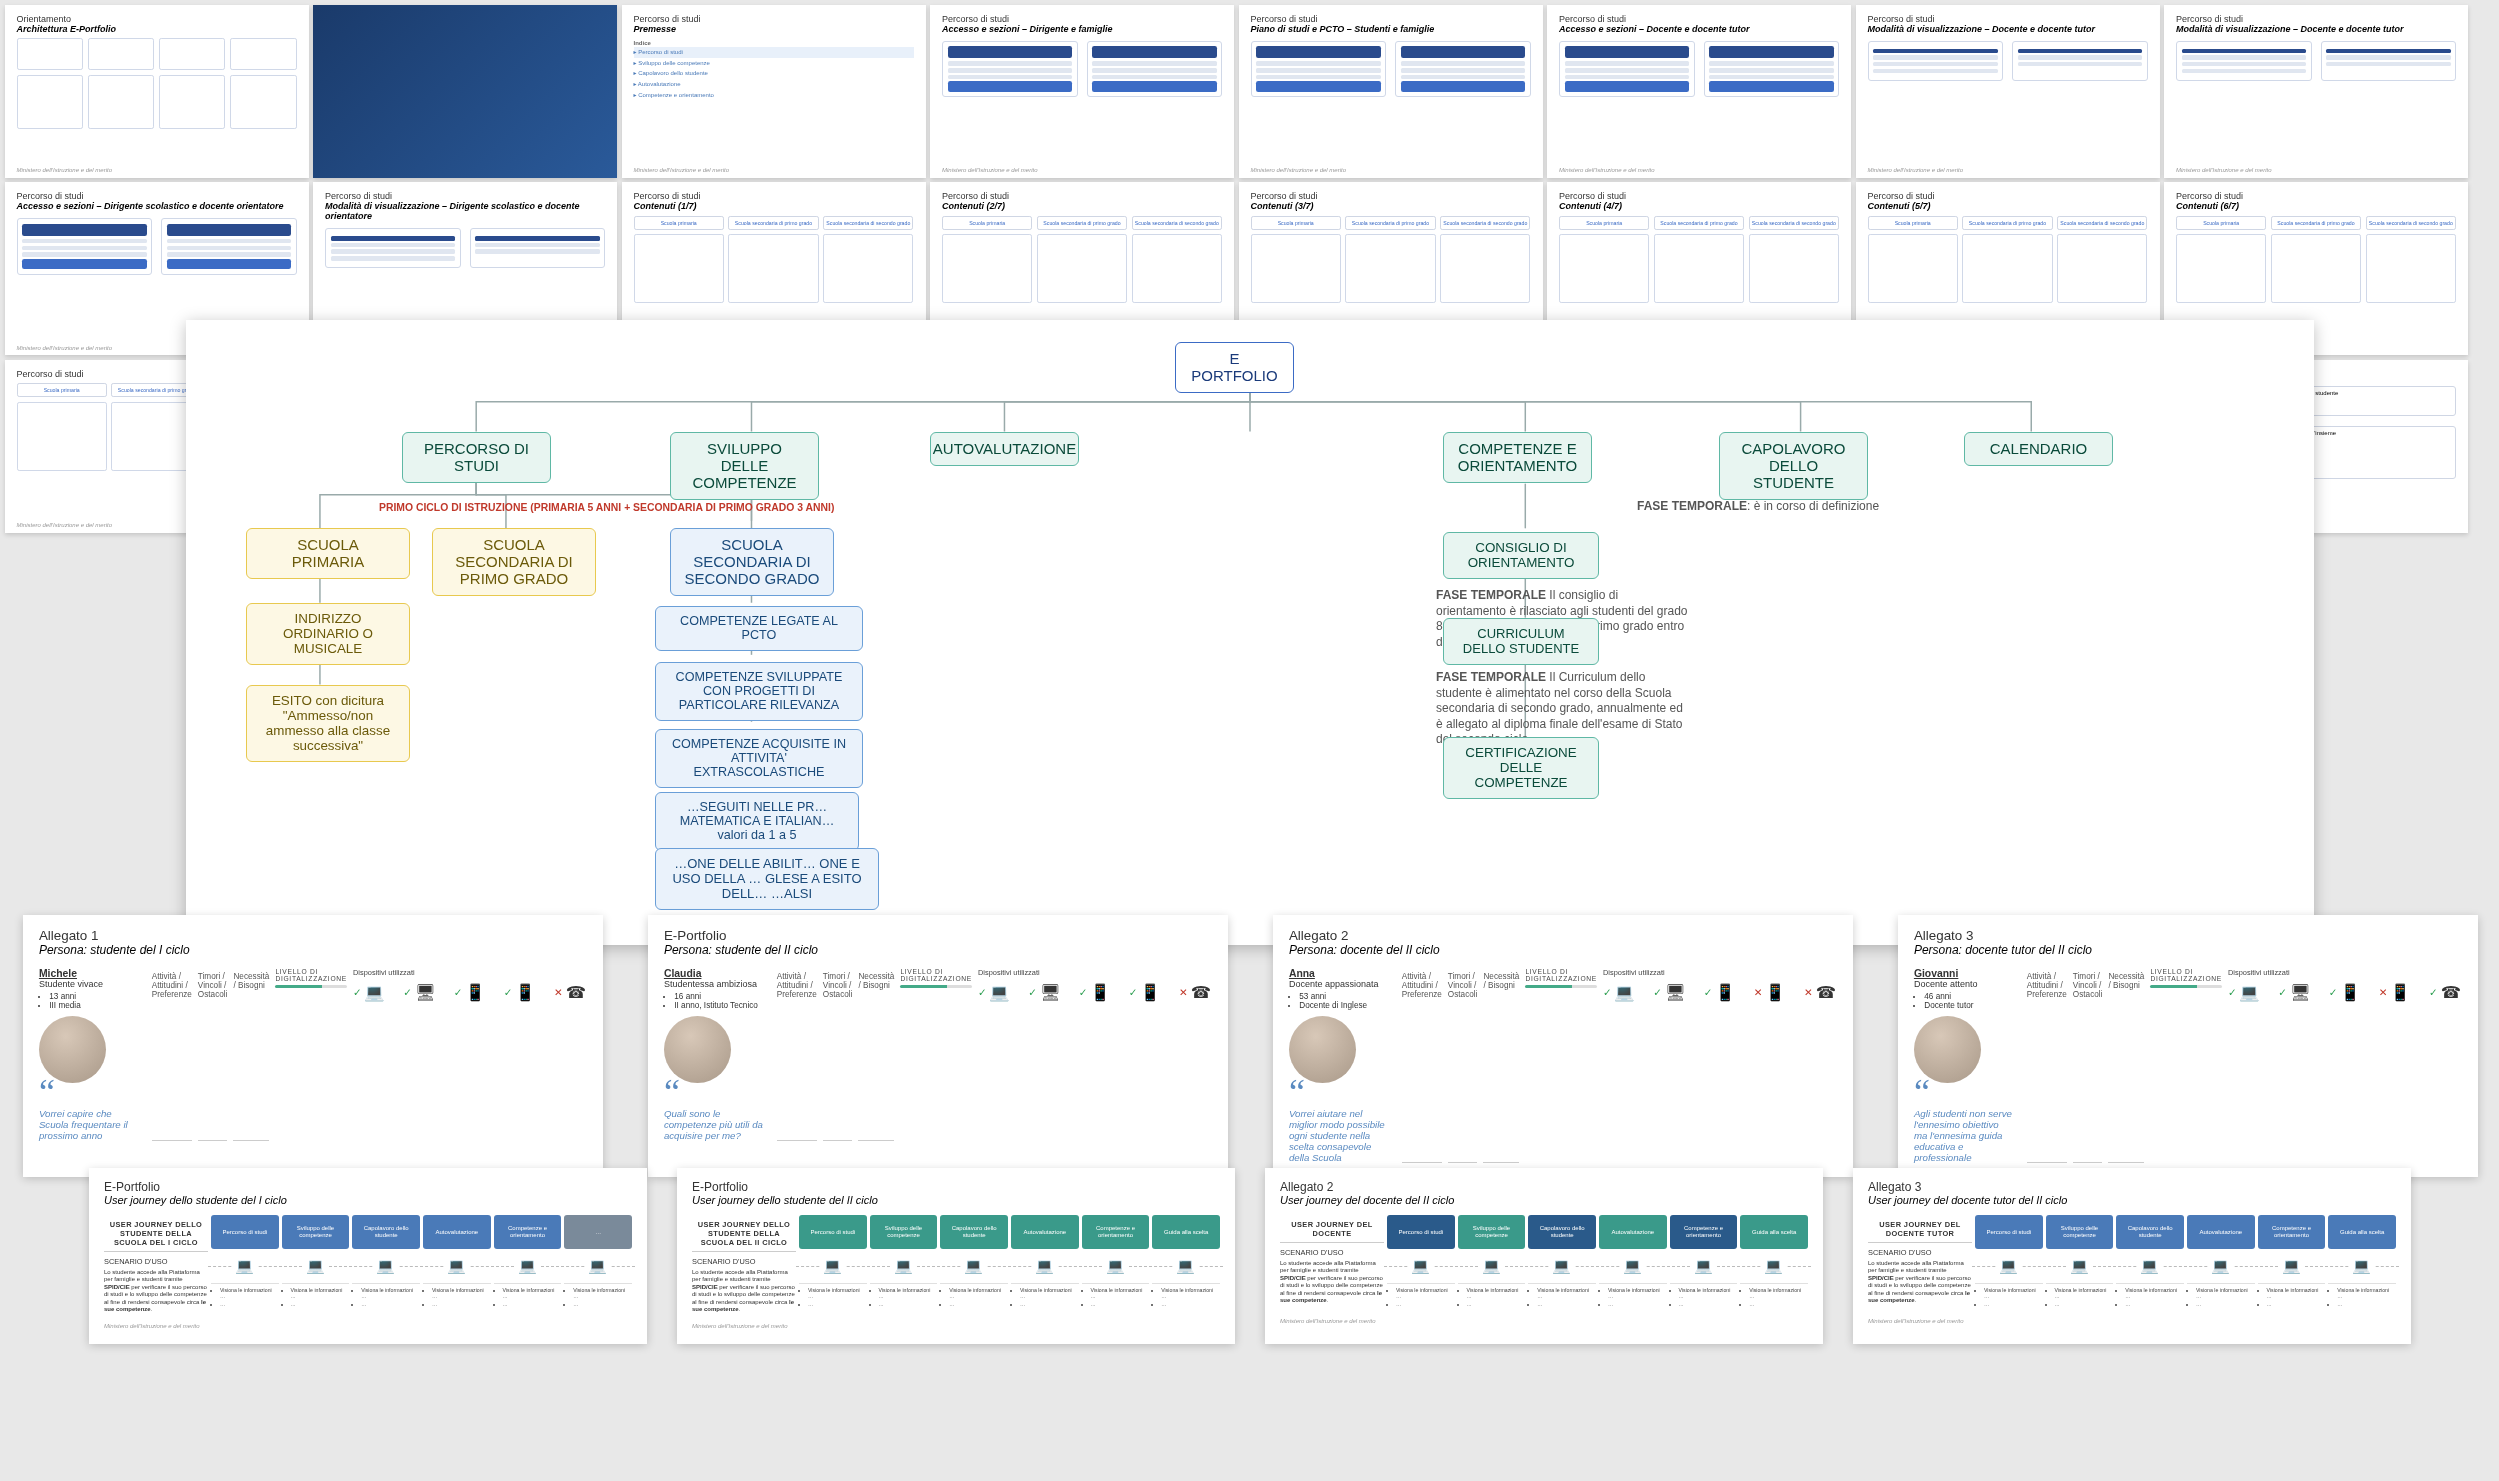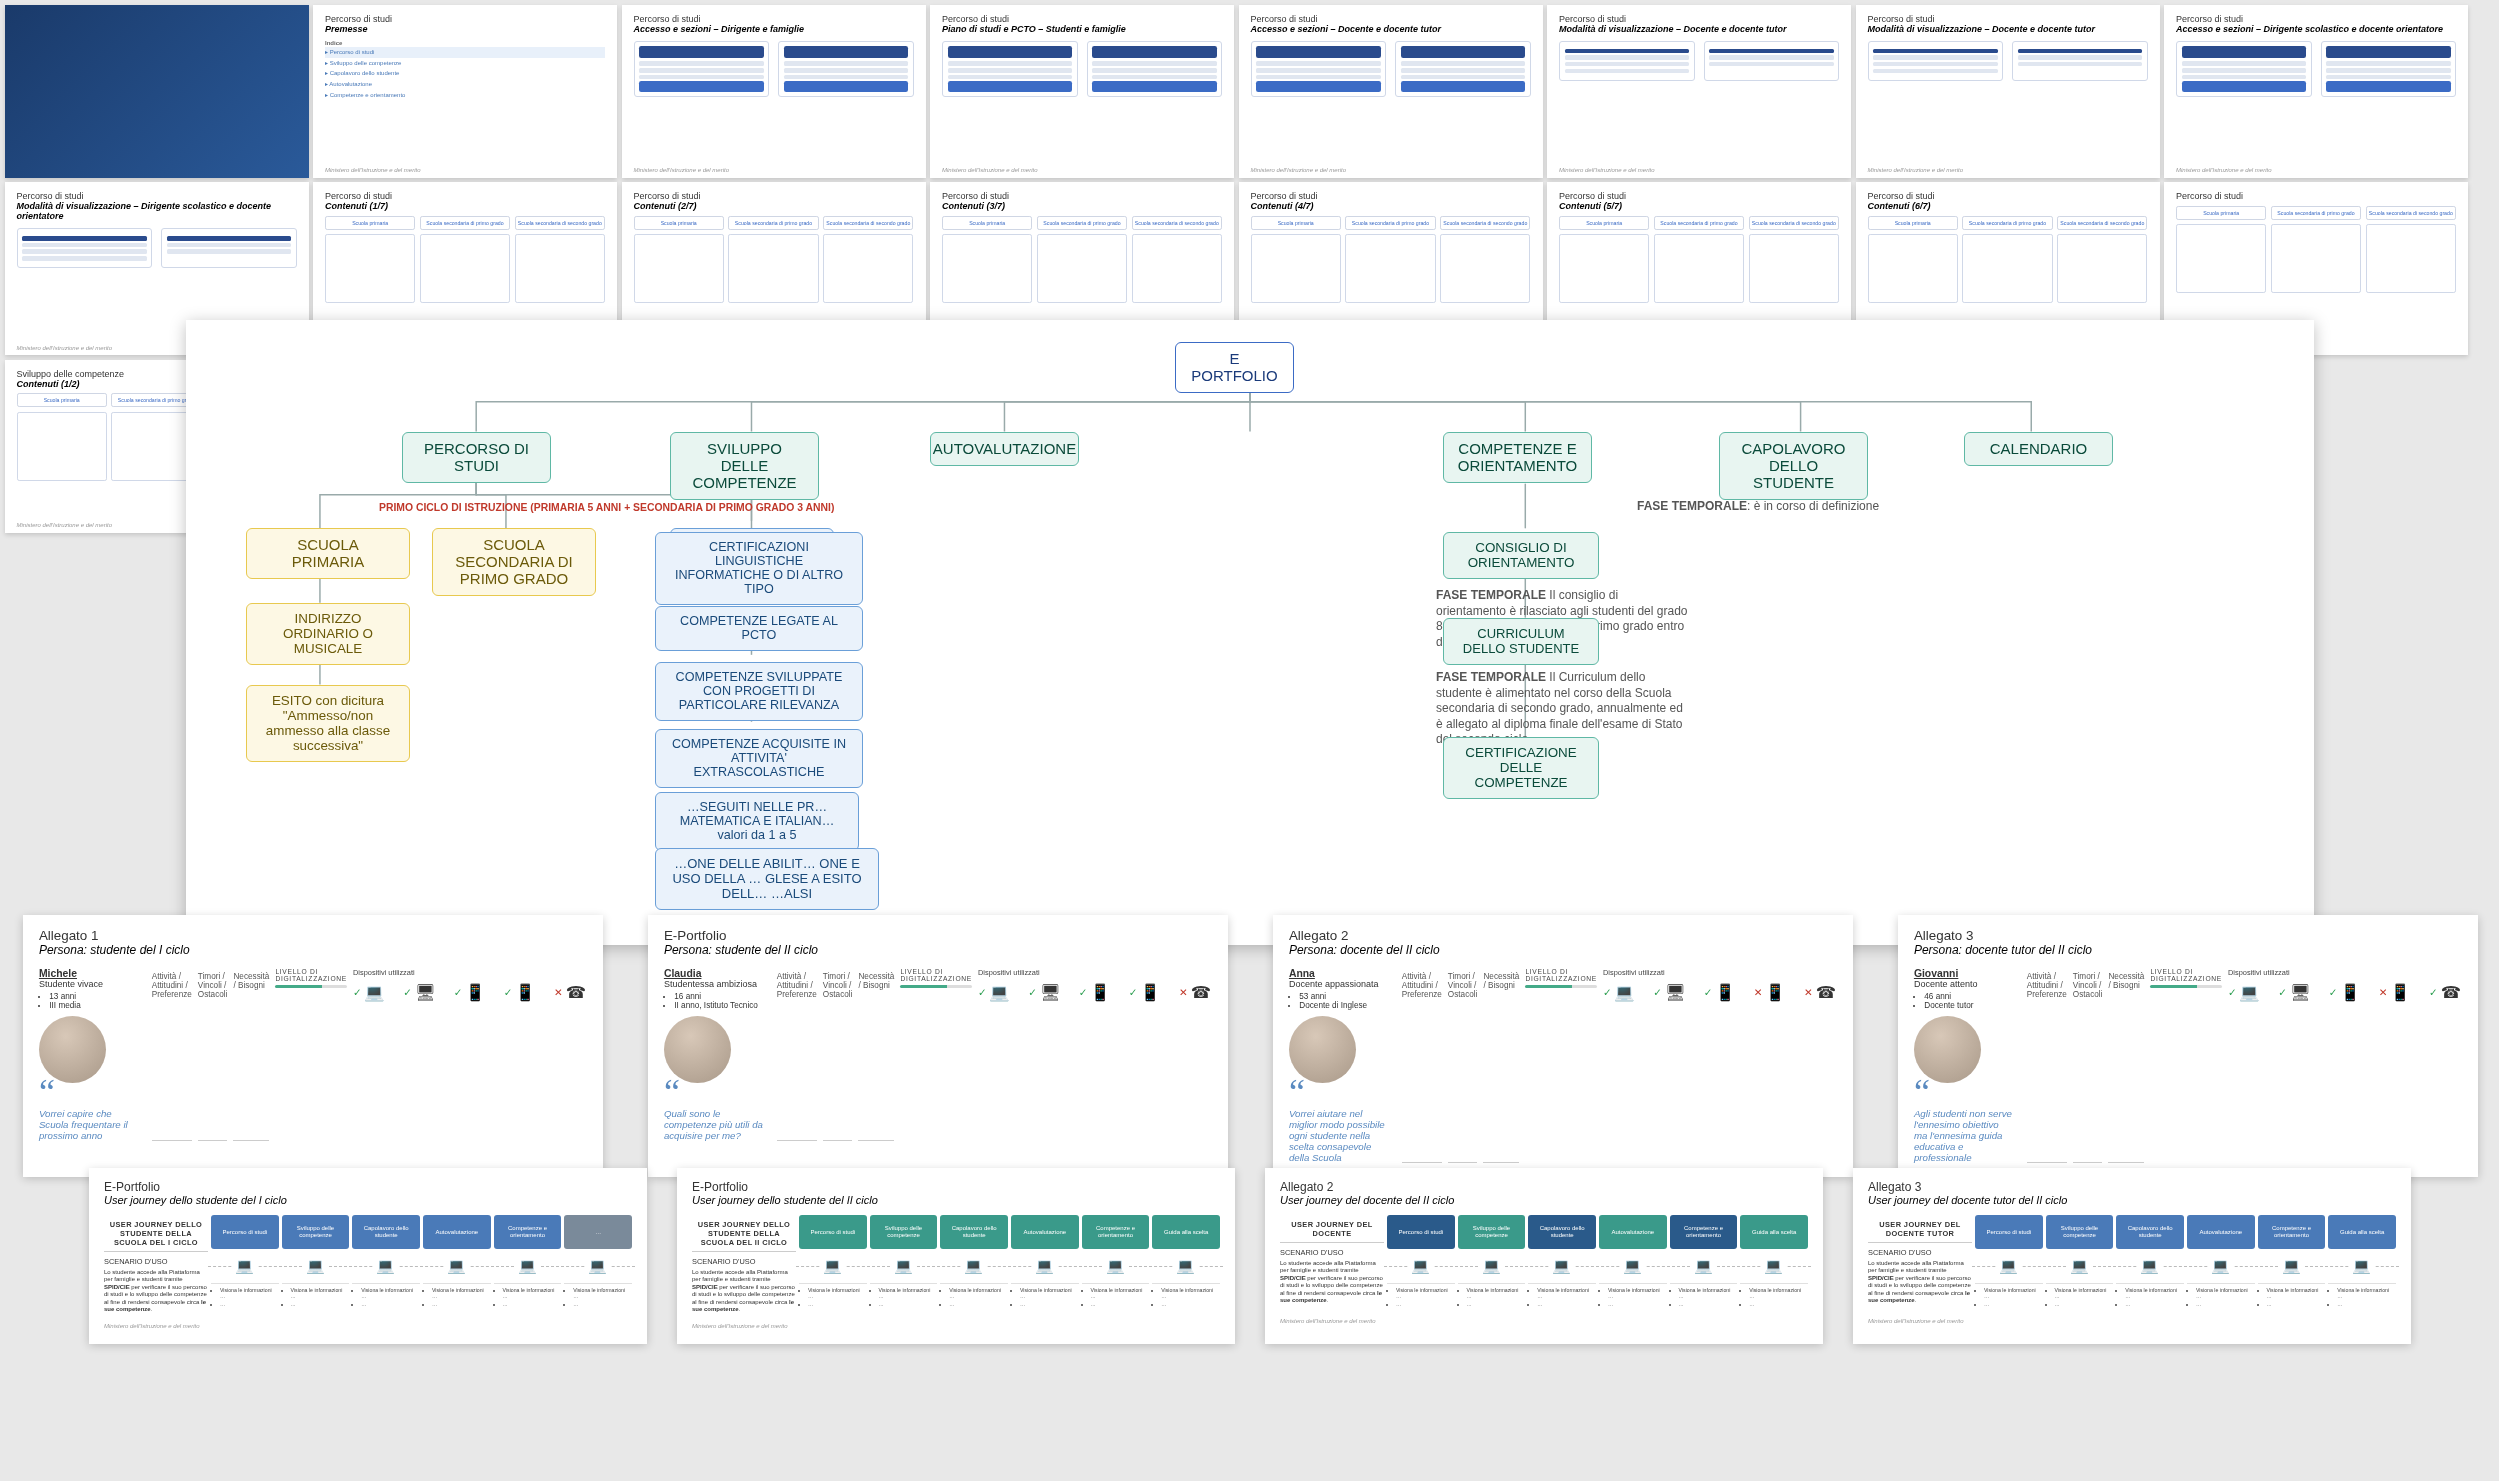--- a/index.html
+++ b/index.html
@@ -64,20 +64,37 @@
 .journey .lane .iconrow::before { content:""; position:absolute; top:50%; left:-3px; right:-3px; border-top:0.7px dashed #bbb; z-index:0; }
 .journey .lane .iconrow .dev { background:#fff; padding:0 3px; z-index:1; }
 .journey .lane .bullets { font-size:5.2px; color:#444; padding:3px 1.5px; line-height:1.2; border-top:0.7px solid #e0e0e0; }
 .journey .lane .bullets li { margin-bottom:1.5px; }
 .c-blue { background:#4a7ab8; } .c-teal { background:#3a9a8a; } .c-dark { background:#2a5a8a; } .c-grey { background:#7a8a9a; }
 </style>
 </head>
 <body>
 
 <div class="thumbgrid">
+<div class="thumb">
+      <div class="ttitle">Orientamento</div>
+      <div class="tsub">Architettura E-Portfolio</div>
+      <div class="tabrow">
+        <div class="box" style="height:30px"></div>
+        <div class="box" style="height:30px"></div>
+        <div class="box" style="height:30px"></div>
+        <div class="box" style="height:30px"></div>
+      </div>
+      <div class="tabrow">
+        <div class="box" style="height:52px"></div>
+        <div class="box" style="height:52px"></div>
+        <div class="box" style="height:52px"></div>
+        <div class="box" style="height:52px"></div>
+      </div>
+      <div class="footer">Ministero dell'Istruzione e del merito</div>
+    </div>
     <div class="thumb" style="background: linear-gradient(135deg, rgb(26, 58, 106), rgb(42, 90, 154));"></div>
     <div class="thumb">
       <div class="ttitle">Percorso di studi</div>
       <div class="tsub">Premesse</div>
       <div class="tbody"><b>Indice</b><br><div style="padding:1.5px 0;color:#4a7ab8;background:#e8f0fa;">▸ Percorso di studi</div><div style="padding:1.5px 0;color:#4a7ab8;">▸ Sviluppo delle competenze</div><div style="padding:1.5px 0;color:#4a7ab8;">▸ Capolavoro dello studente</div><div style="padding:1.5px 0;color:#4a7ab8;">▸ Autovalutazione</div><div style="padding:1.5px 0;color:#4a7ab8;">▸ Competenze e orientamento</div></div>
       <div class="footer">Ministero dell'Istruzione e del merito</div>
     </div>
     <div class="thumb">
       <div class="ttitle">Percorso di studi</div>
       <div class="tsub">Accesso e sezioni – Dirigente e famiglie</div>
@@ -406,21 +423,20 @@
     <div class="node cat" style="left: 484px; top: 112px; width: 149px;">SVILUPPO DELLE COMPETENZE</div>
     <div class="node cat" style="left: 744px; top: 112px; width: 149px;">AUTOVALUTAZIONE</div>
     <div class="node cat" style="left: 1257px; top: 112px; width: 149px;">COMPETENZE E ORIENTAMENTO</div>
     <div class="node cat" style="left: 1533px; top: 112px; width: 149px;">CAPOLAVORO DELLO STUDENTE</div>
     <div class="node cat" style="left: 1778px; top: 112px; width: 149px;">CALENDARIO</div>
     <div class="node yellow" style="left: 60px; top: 208px; width: 164px;">SCUOLA PRIMARIA</div>
     <div class="node yellow" style="left: 246px; top: 208px; width: 164px;">SCUOLA SECONDARIA DI PRIMO GRADO</div>
     <div class="node blue2" style="left: 484px; top: 208px; width: 164px;">SCUOLA SECONDARIA DI SECONDO GRADO</div>
     <div class="node yellow" style="left: 60px; top: 283px; width: 164px; font-size: 13.4px;">INDIRIZZO ORDINARIO O MUSICALE</div>
     <div class="node yellow" style="left: 60px; top: 365px; width: 164px; font-size: 13.4px;">ESITO con dicitura "Ammesso/non ammesso alla classe successiva"</div>
-    <div class="node blue2" style="left: 469px; top: 212px; width: 208px; font-size: 12.6px;">CERTIFICAZIONI LINGUISTICHE INFORMATICHE O DI ALTRO TIPO</div>
     <div class="node blue2" style="left: 469px; top: 286px; width: 208px; font-size: 12.6px;">COMPETENZE LEGATE AL PCTO</div>
     <div class="node blue2" style="left: 469px; top: 342px; width: 208px; font-size: 12.6px;">COMPETENZE SVILUPPATE CON PROGETTI DI PARTICOLARE RILEVANZA</div>
     <div class="node blue2" style="left: 469px; top: 409px; width: 208px; font-size: 12.6px;">COMPETENZE ACQUISITE IN ATTIVITA' EXTRASCOLASTICHE</div>
     <div class="node blue2" style="left: 469px; top: 472px; width: 204px; font-size: 12.6px;">…SEGUITI NELLE PR… MATEMATICA E ITALIAN… valori da 1 a 5</div>
     <div class="node blue2" style="left: 469px; top: 528px; width: 224px; font-size: 13px;">…ONE DELLE ABILIT… ONE E USO DELLA … GLESE A ESITO DELL… …ALSI</div>
     <div class="node cat" style="left: 1257px; top: 212px; width: 156px; font-size: 13.4px;">CONSIGLIO DI ORIENTAMENTO</div>
     <div class="node cat" style="left: 1257px; top: 298px; width: 156px; font-size: 13px;">CURRICULUM DELLO STUDENTE</div>
     <div class="node cat" style="left: 1257px; top: 417px; width: 156px; font-size: 13.4px;">CERTIFICAZIONE DELLE COMPETENZE</div>
   </div>
 

